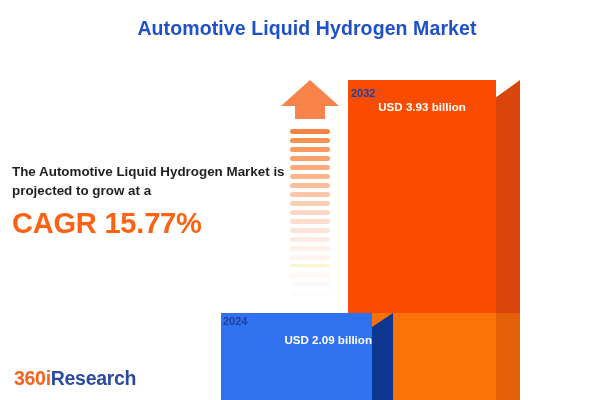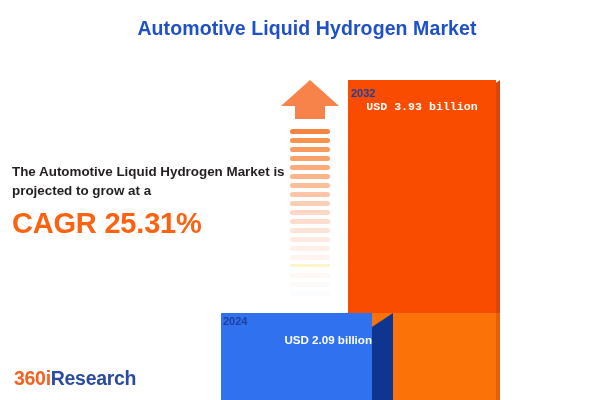--- a/index.html
+++ b/index.html
@@ -93,23 +93,22 @@
     height: 5px;
     border-radius: 2.5px;
     background: #f7834b;
   }
 
   
   #bar-2032 {
     position: absolute;
     left: 348px;
     top: 80px;
-    width: 152px;
+    width: 172px;
     height: 320px;
-    font-family: Liberation Mono, monospace;
   }
   #bar-2032-side {
     position: absolute;
     right: 0;
     top: 0;
     width: 25px;
     height: 320px;
     background: #d9450a;
     clip-path: polygon(0 18px, 100% 0, 100% 100%, 0 100%);
   }
@@ -198,21 +197,21 @@
 </style>
 </head>
 <body>
 
 <div id="infographic">
 
   <div id="chart-title">Automotive Liquid Hydrogen Market</div>
 
   <div id="statement-block">
     <span id="statement-text">The Automotive Liquid Hydrogen Market is projected to grow at a</span>
-    <span id="cagr-value">CAGR 25.31%</span>
+    <span id="cagr-value">CAGR 15.77%</span>
   </div>
 
   <div id="growth-arrow">
     <svg id="arrow-head" viewBox="0 0 58 46">
       <polygon points="29,0 58,26 44,26 44,39 14,39 14,26 0,26" fill="#f7834b"></polygon>
     </svg>
     <div class="arrow-segment" style="top:49px;  background:#f58342;"></div>
     <div class="arrow-segment" style="top:58px;  background:#f8924f;"></div>
     <div class="arrow-segment" style="top:67px;  background:#f99a5e;"></div>
     <div class="arrow-segment" style="top:76px;  background:#faa169;"></div>

